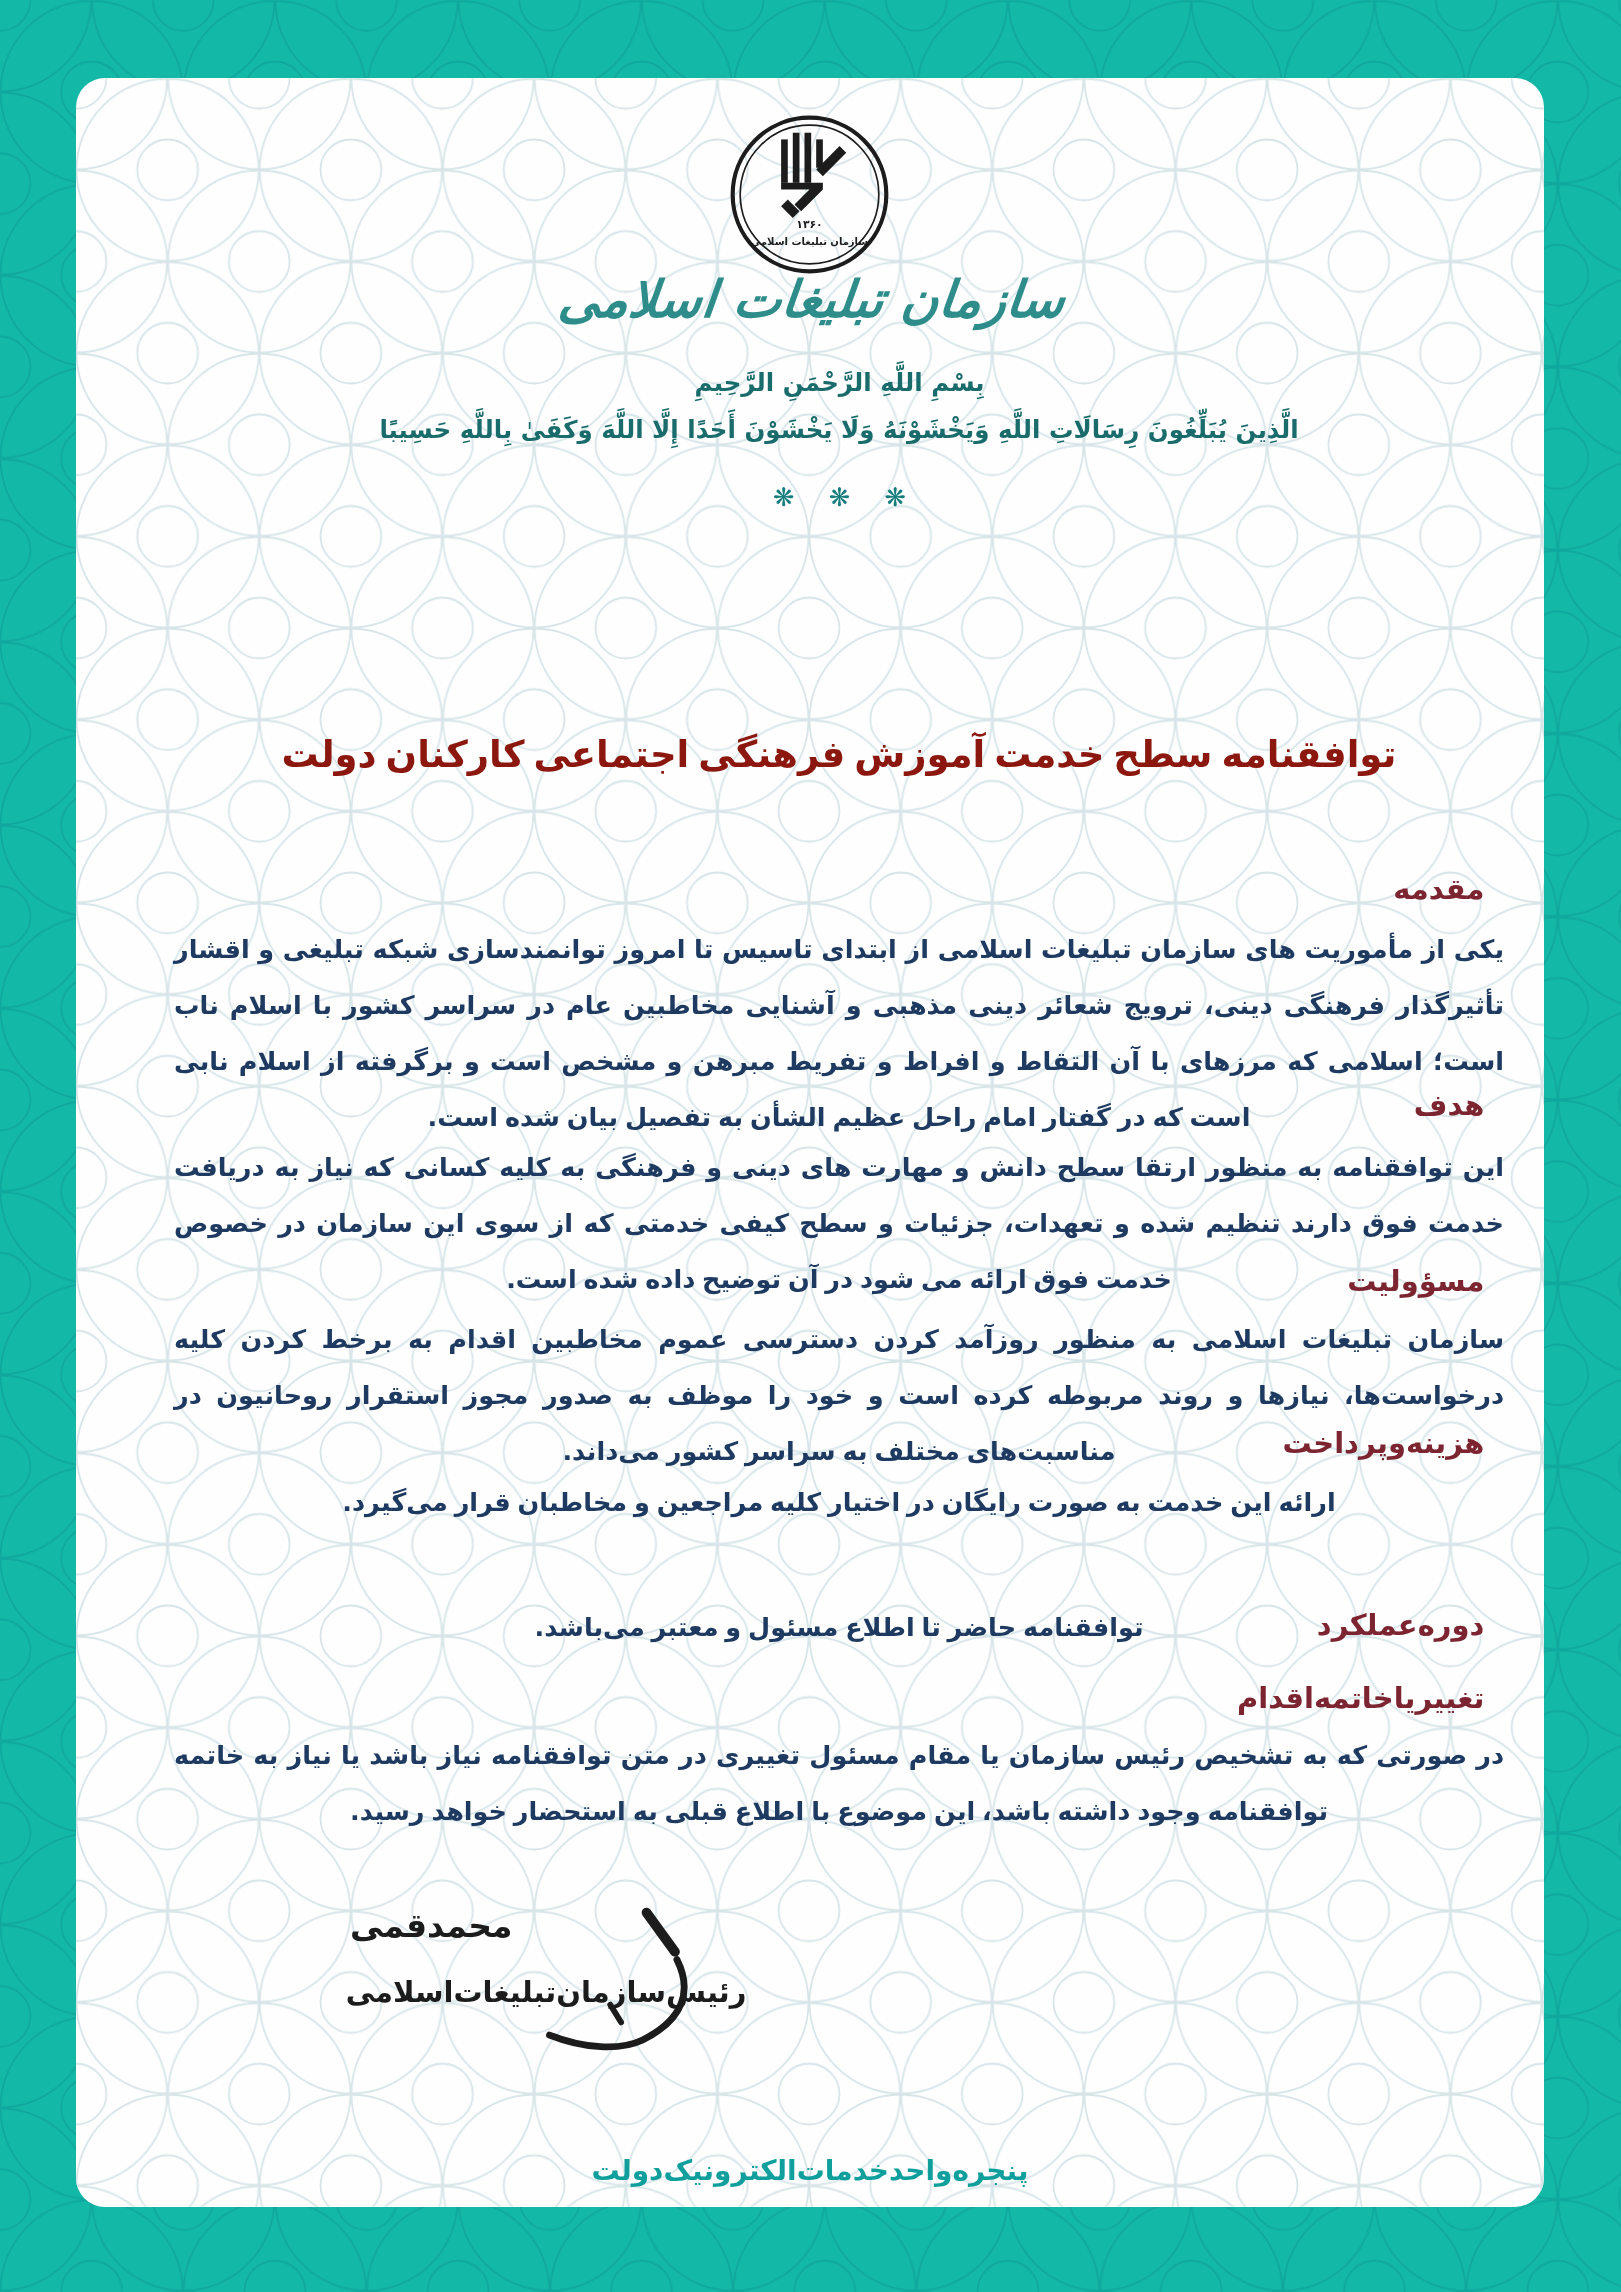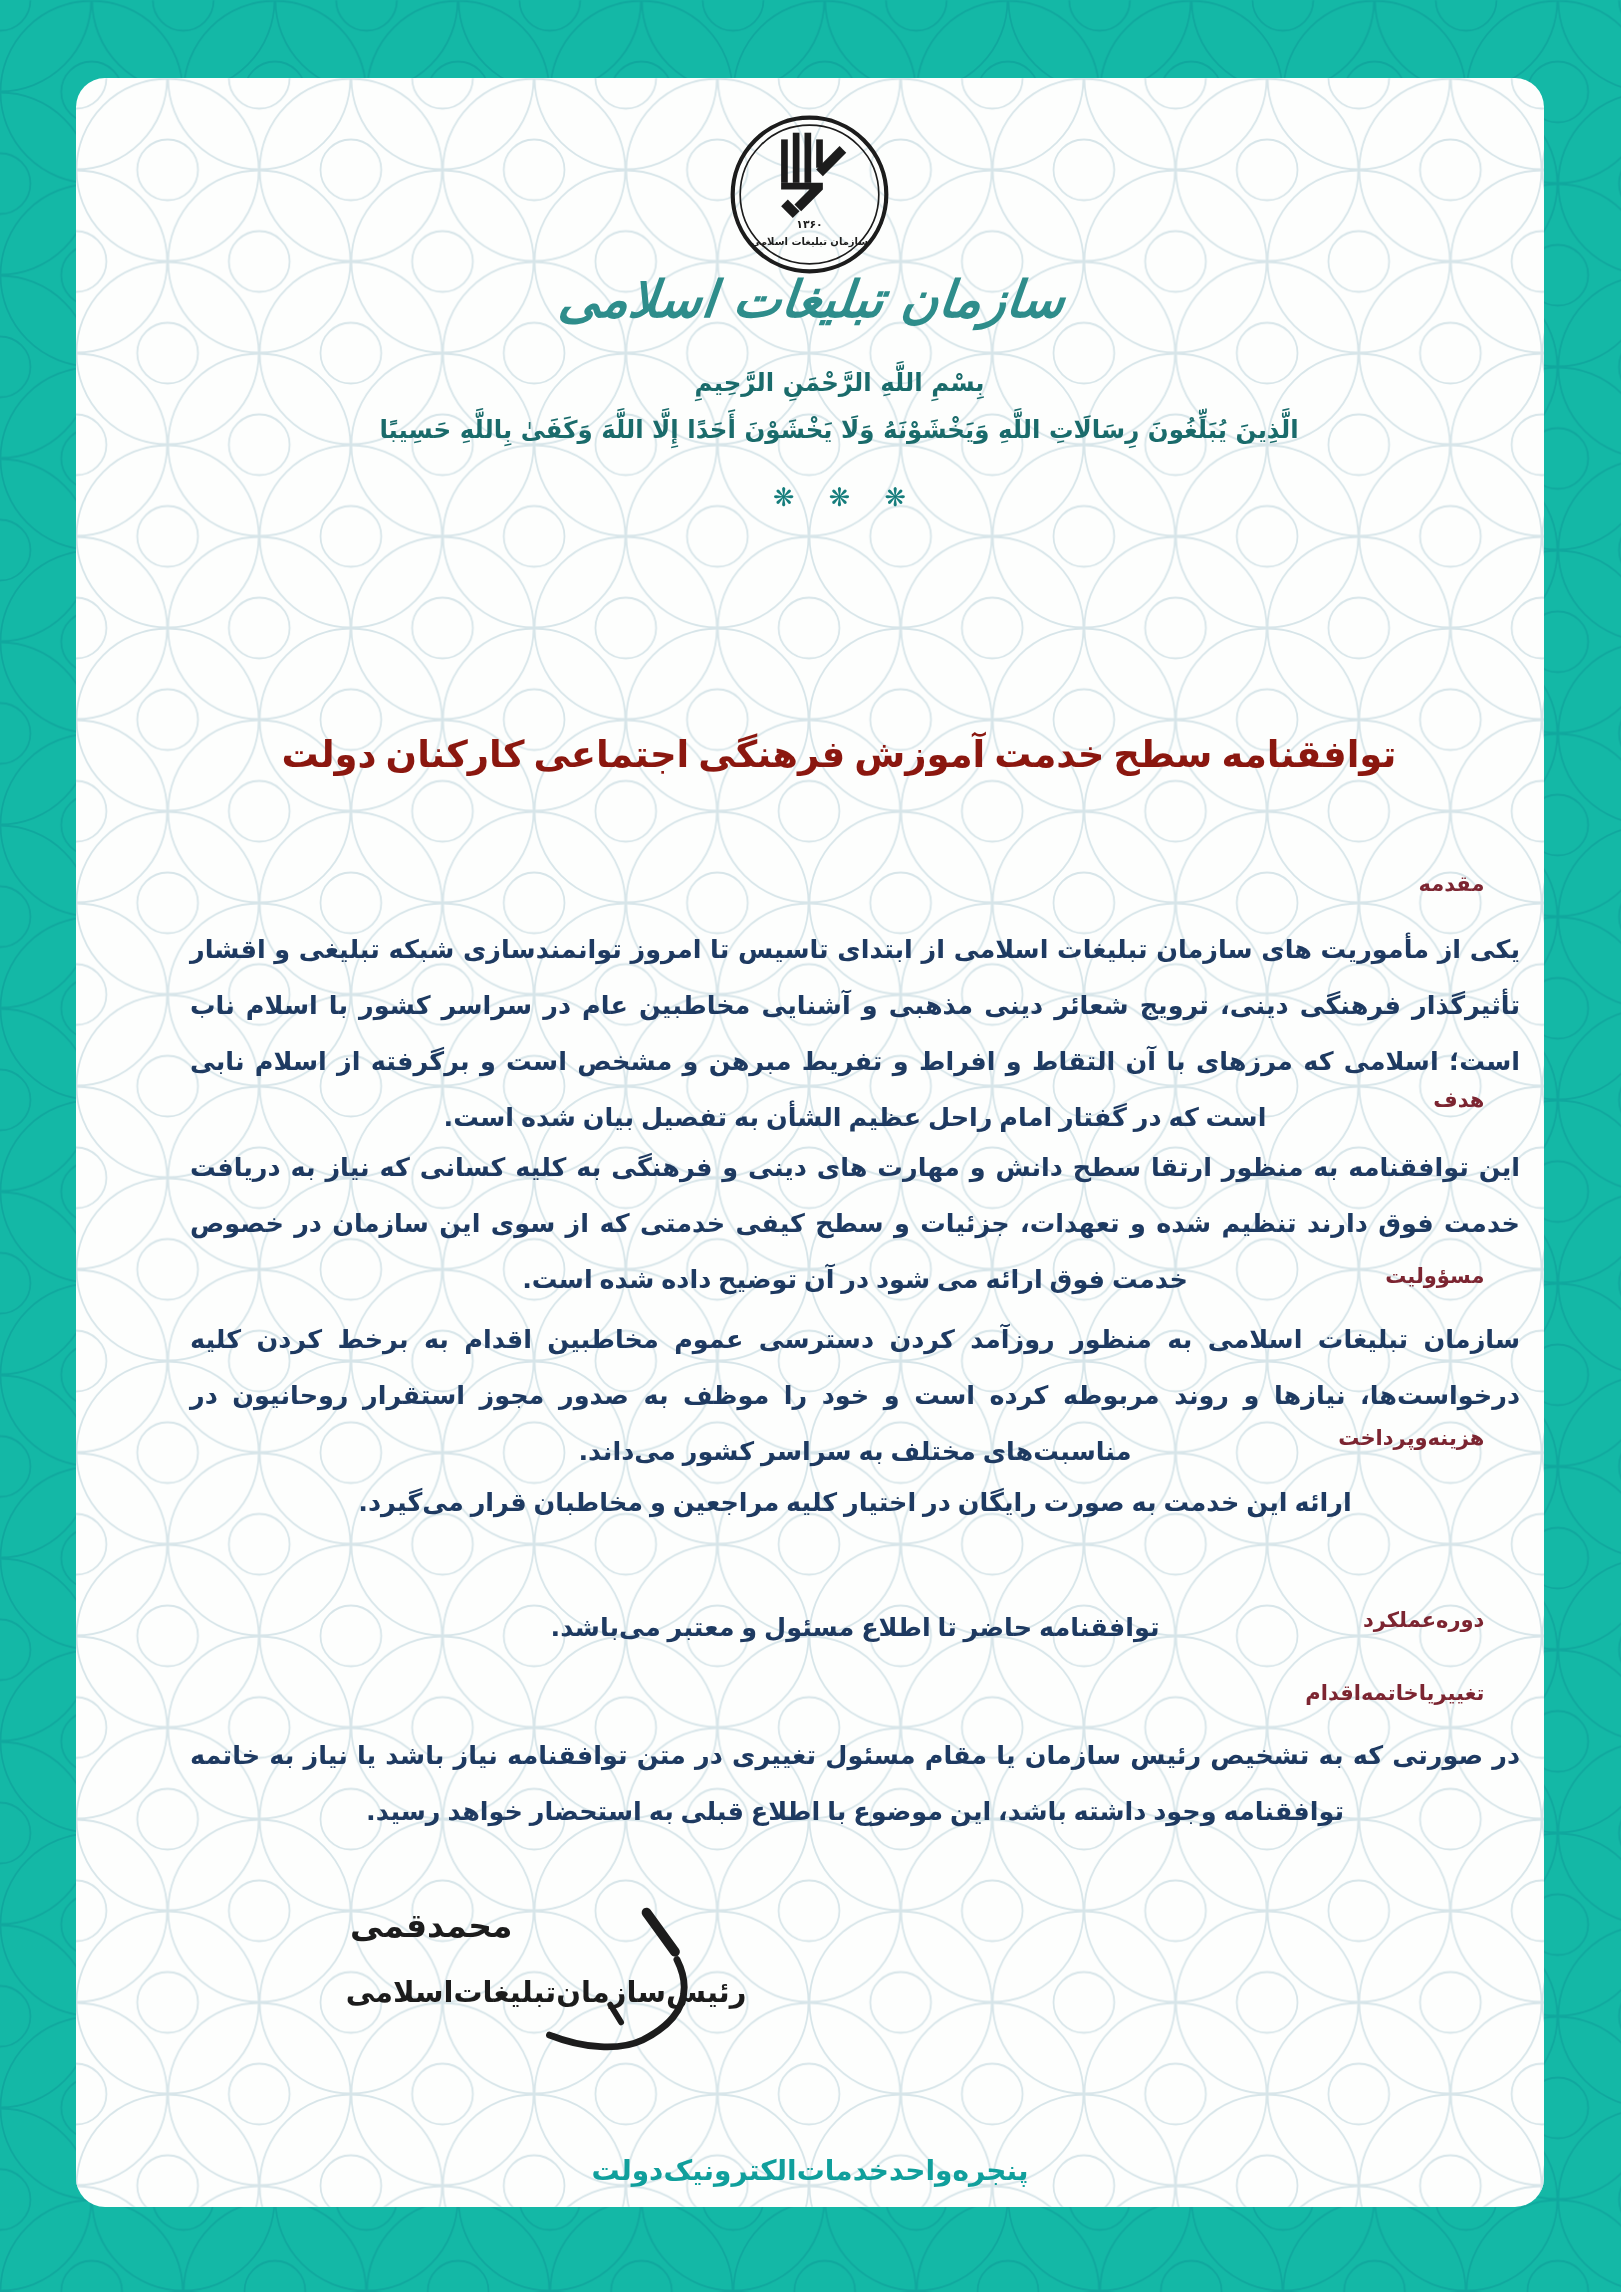--- a/index.html
+++ b/index.html
@@ -42,26 +42,26 @@
 
   .doc-title {
     left:126px; top:655px; width:1274px; text-align:center;
     color:#8b170f; font-size:37px; font-weight:bold; word-spacing:-3.9px;
   }
 
   
   .sections { left:98px; top:0; width:1330px; }
   .sec-h {
     position:absolute; right:19.6px; width:1310px; text-align:right;
-    color:#7c2531; font-size:21px; font-weight:bold; word-spacing:-3.9px;
+    color:#7c2531; font-size:29px; font-weight:bold; word-spacing:-3.9px;
   }
   .sec-p {
     position:absolute; left:0; width:1330px;
     color:#1e3a61; font-size:25.5px; font-weight:bold;
-    line-height:56px; word-spacing:-2px;margin-left:16px;
+    line-height:56px; word-spacing:-2px;
   }
   .just { text-align:justify; text-align-last:center; }
   .center { text-align:center; }
 
   .h1 { top:794px; }  .p1 { top:843px; }
   .h2 { top:1010px; } .p2 { top:1061px; }
   .h3 { top:1186px; } .p3 { top:1233px; }
   .h4 { top:1348px; } .p4 { top:1396px; }
   .h5 { top:1530px; } .p5 { top:1521px; }
   .h6 { top:1603px; } .p6 { top:1649px; }

